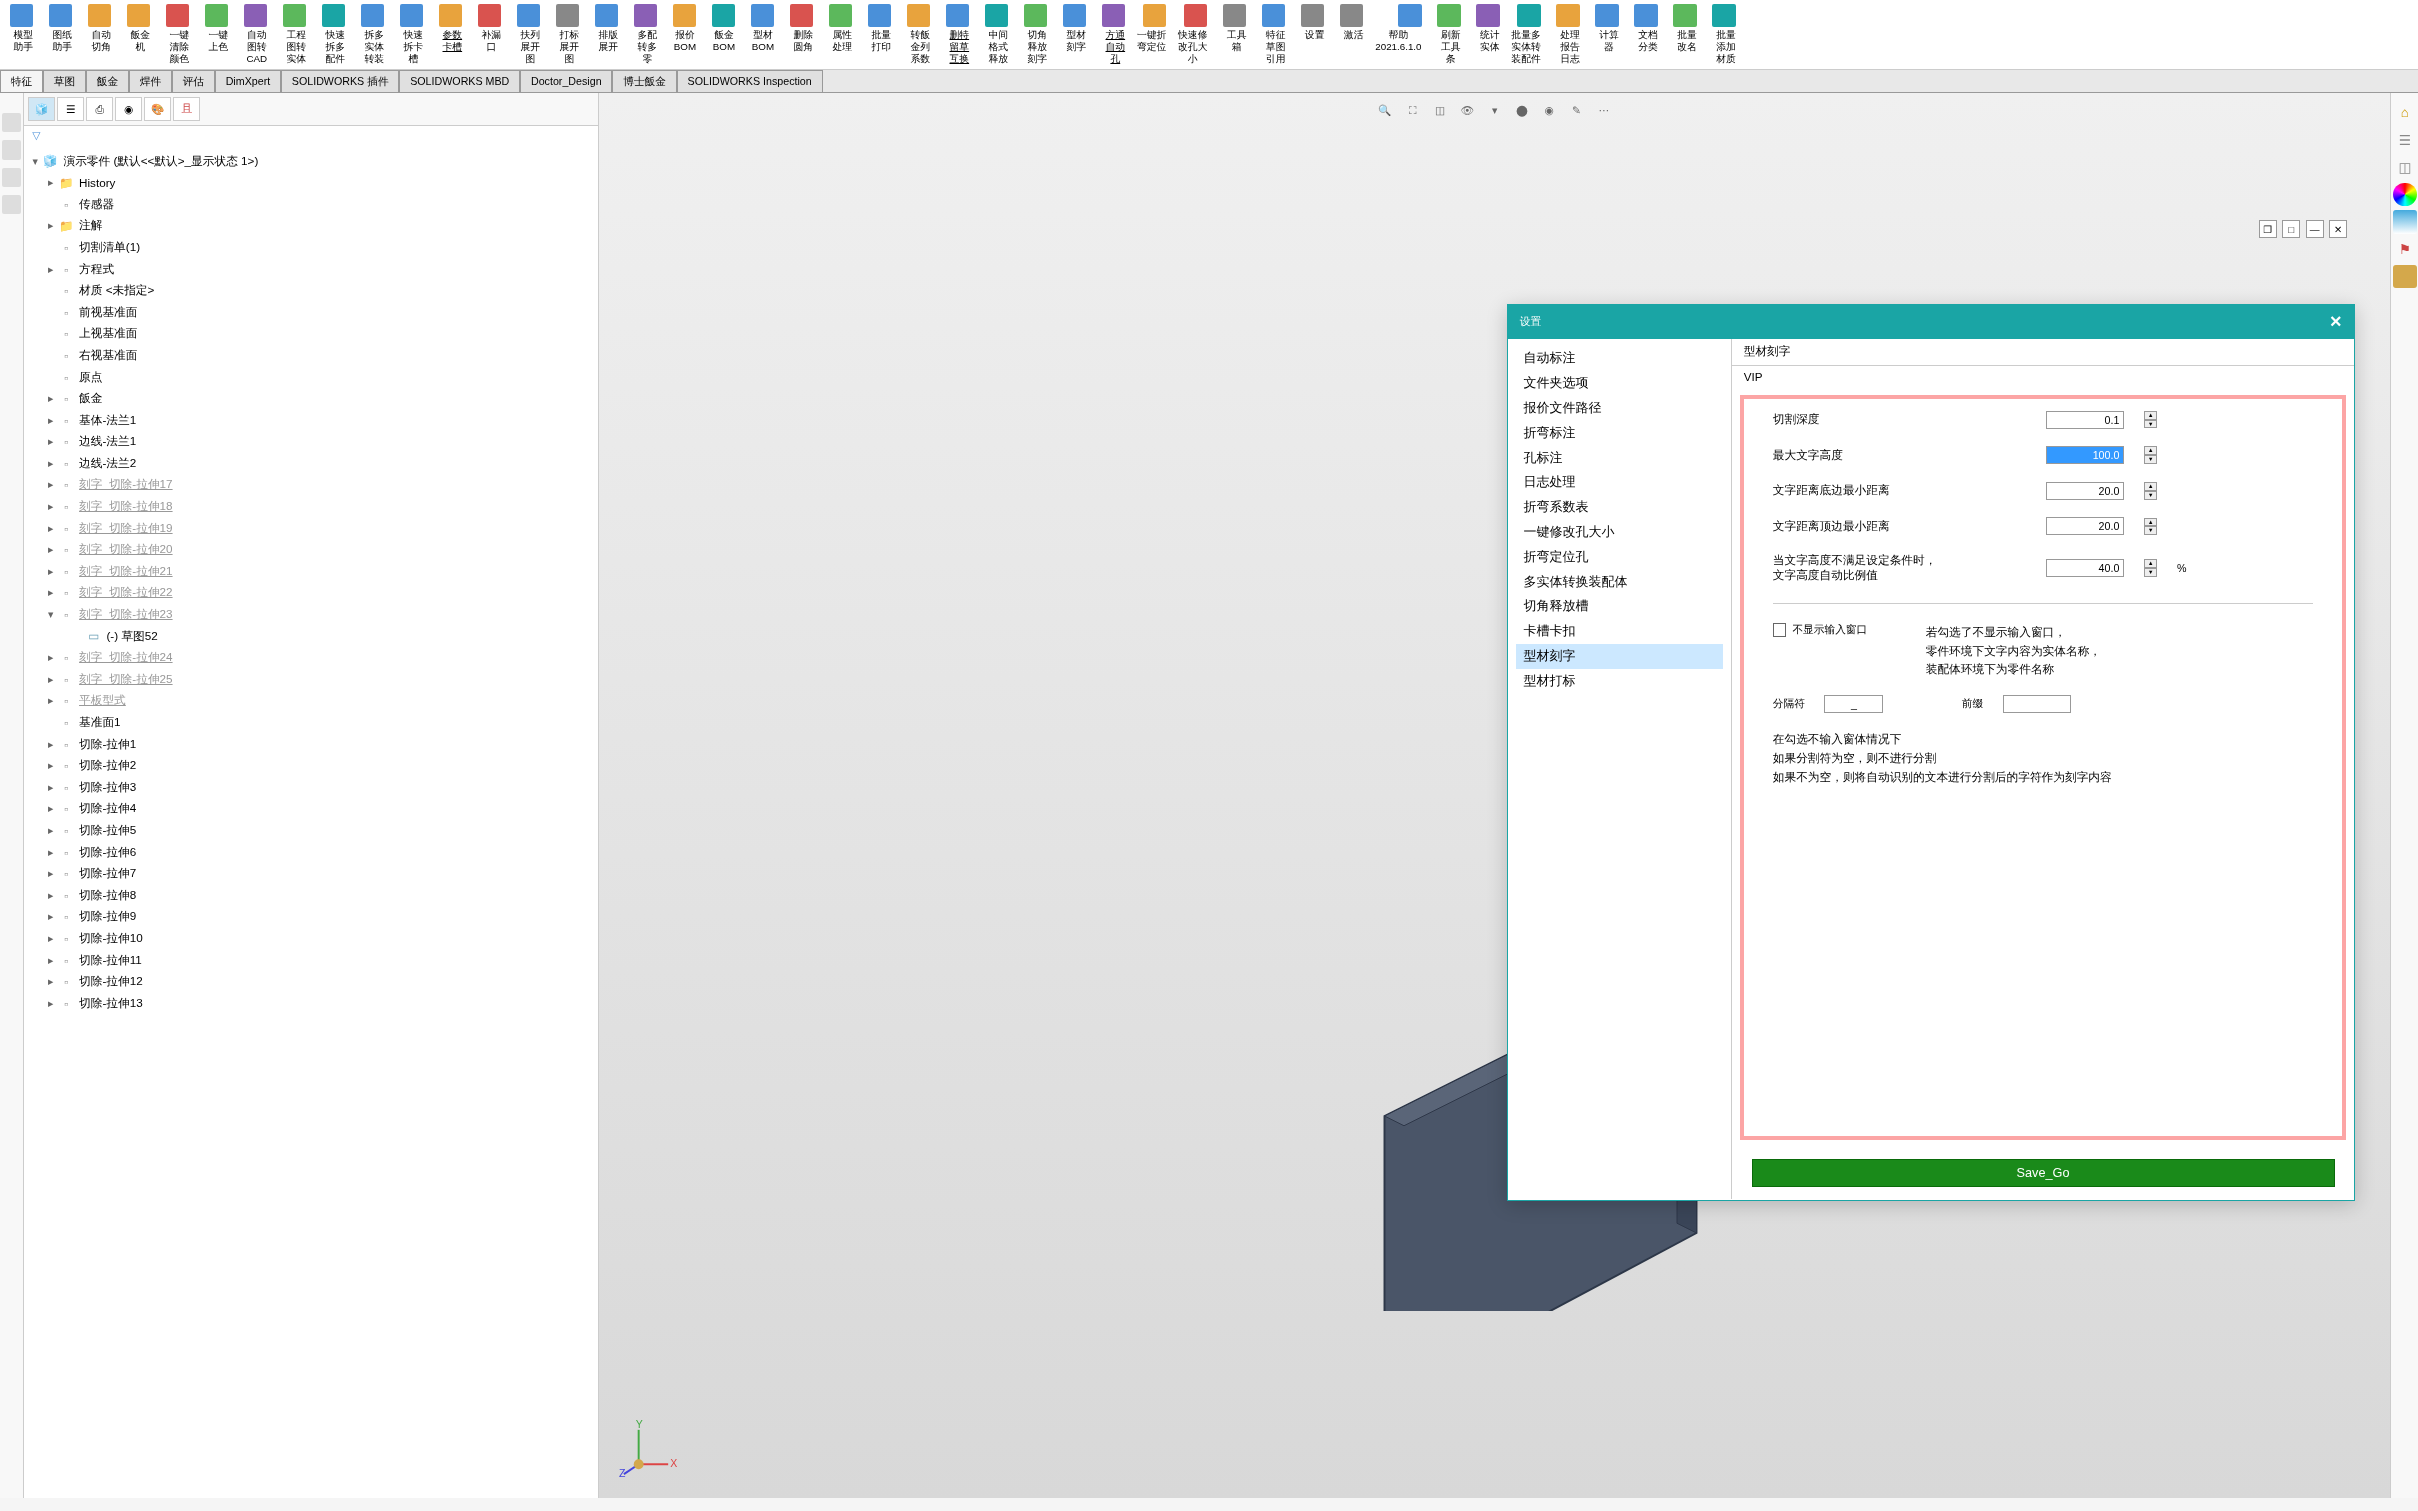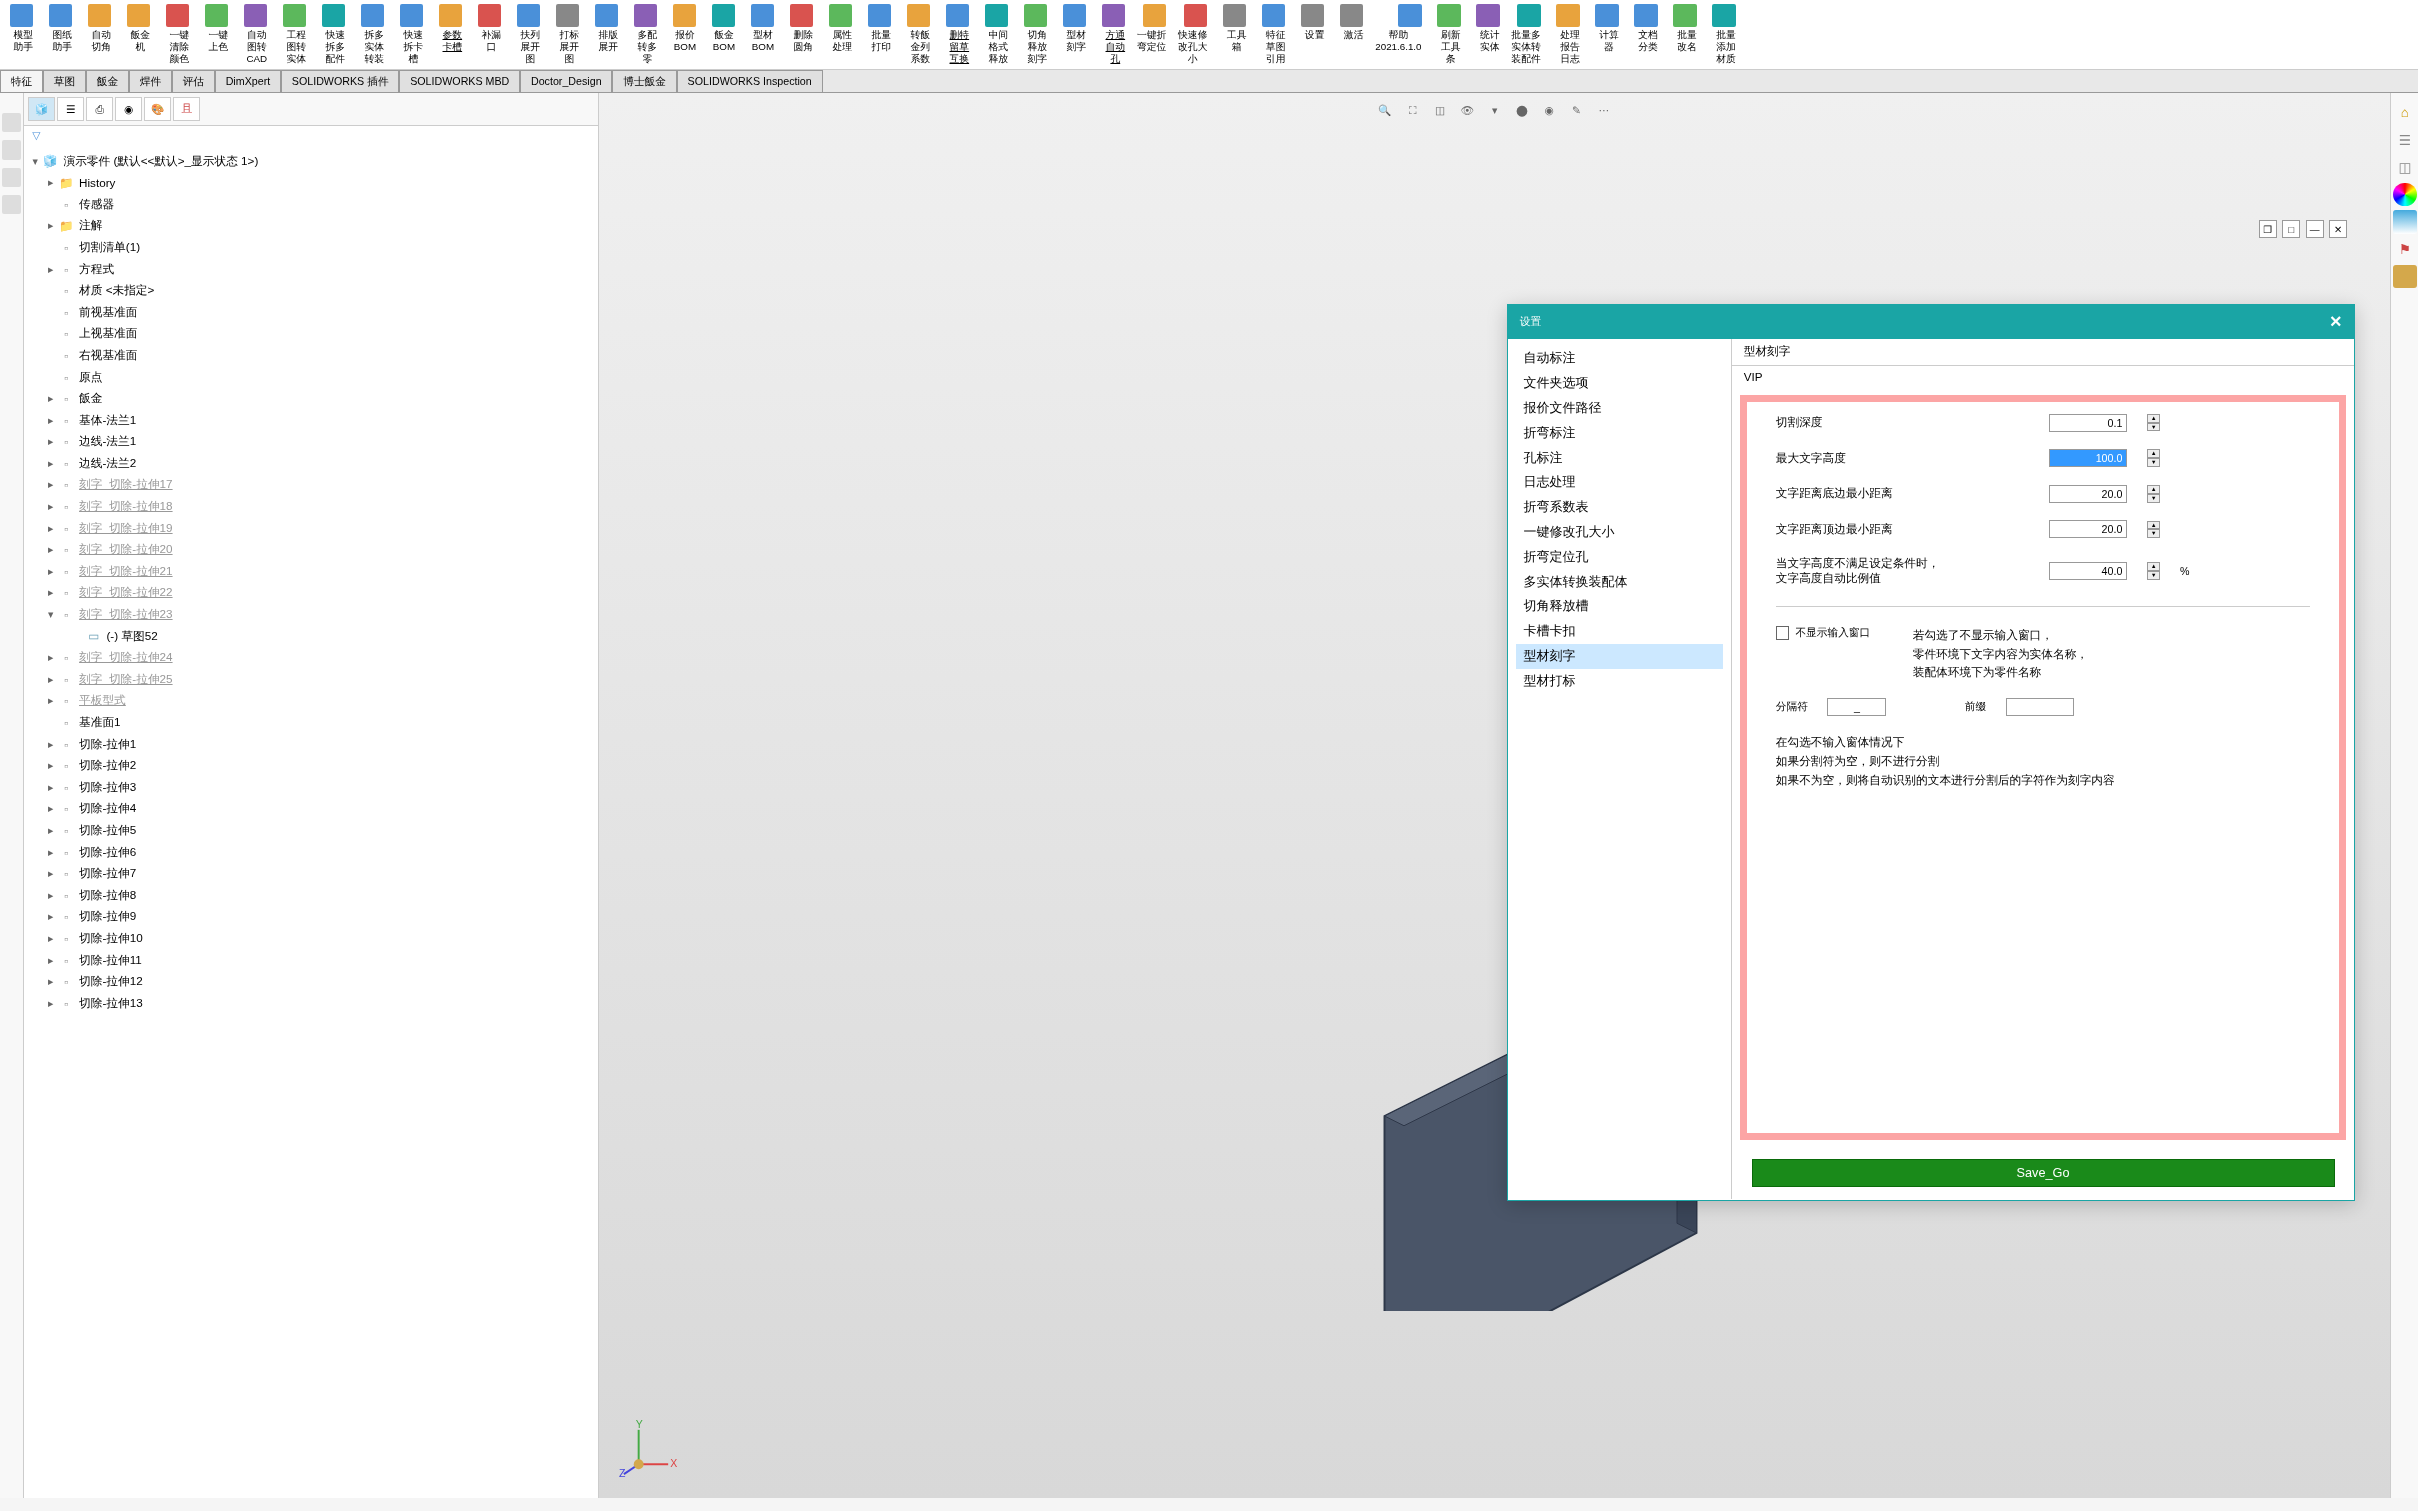--- a/index.html
+++ b/index.html
@@ -55,21 +55,21 @@
 .dialog { position: absolute; top: 304px; left: 1507px; width: 848px; height: 897px; background: #fff; border: 1px solid #1aa5a5; box-shadow: 0 3.9px 19.5px rgba(0,0,0,0.2); }
 .dialog-title { background: #1aa5a5; color: #fff; padding: 7.8px 11.7px; font-size: 12.7px; display: flex; justify-content: space-between; align-items: center; }
 .dialog-close { cursor: pointer; font-size: 15.6px; font-weight: bold; }
 .dialog-body { display: flex; height: calc(100% - 35px); }
 .dialog-nav { width: 224px; border-right: 1px solid #ccc; padding: 7.8px; }
 .nav-item { padding: 2px 7.8px; cursor: pointer; font-size: 13px; line-height: 1.6; }
 .nav-item.active { background: #cce8ff; }
 .dialog-content { flex: 1; padding: 0; display: flex; flex-direction: column; }
 .content-header { border-bottom: 1px solid #ccc; padding: 5.9px 11.7px; font-size: 11.7px; }
 .content-vip { padding: 3.9px 11.7px; font-size: 11.7px; }
-.content-form { padding: 11.7px 29px; flex: 1; border: 7px solid #fca5a5; margin: 7.8px; }
+.content-form { padding: 11.7px 29px; flex: 1; border: 4px solid #fca5a5; margin: 7.8px; }
 .form-row { display: flex; align-items: center; margin-bottom: 17.6px; gap: 19.5px; }
 .form-label { width: 254px; font-size: 11.7px; }
 .form-input { width: 78px; padding: 2px 3.9px; border: 1px solid #999; font-size: 10.7px; text-align: right; }
 .form-input.hl { background: #3399ff; color: #fff; }
 .spinner { width: 13.7px; display: flex; flex-direction: column; }
 .spinner-btn { height: 8.8px; background: #eee; border: 1px solid #999; font-size: 5.9px; text-align: center; line-height: 6.8px; cursor: pointer; }
 .form-section { border-top: 1px solid #ccc; margin-top: 19.5px; padding-top: 19.5px; }
 .checkbox-row { display: flex; align-items: flex-start; gap: 19.5px; margin-bottom: 15.6px; }
 .checkbox { width: 13.7px; height: 13.7px; border: 1px solid #666; }
 .hint-text { font-size: 11.7px; line-height: 1.6; }
@@ -698,21 +698,21 @@
             </div>
           <span>%</span>
         </div>
 
         <div class="form-section">
           <div class="checkbox-row">
             <div style="display:flex;align-items:center;gap:5.9px;">
               <div class="checkbox"></div>
               <span>不显示输入窗口</span>
             </div>
-            <span class="hint-text" style="white-space:pre-line;margin-left:23px;">若勾选了不显示输入窗口，
+            <span class="hint-text" style="white-space:pre-line;margin-left:39px;">若勾选了不显示输入窗口，
 零件环境下文字内容为实体名称，
 装配体环境下为零件名称</span>
           </div>
 
           <div class="form-row">
             <span>分隔符</span>
             <input class="form-input" style="width: 59px; text-align: center;" value="_">
             <span style="margin-left:59px;">前缀</span>
             <input class="form-input" style="width: 68px;" value="">
           </div>

